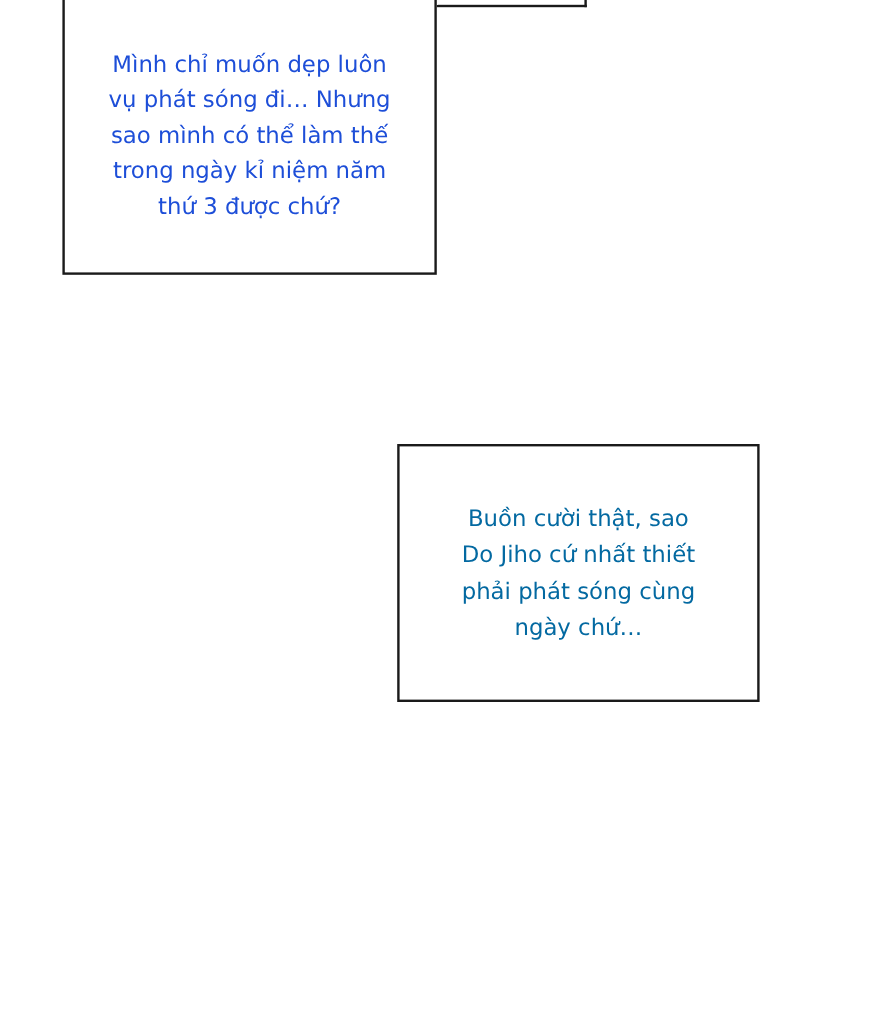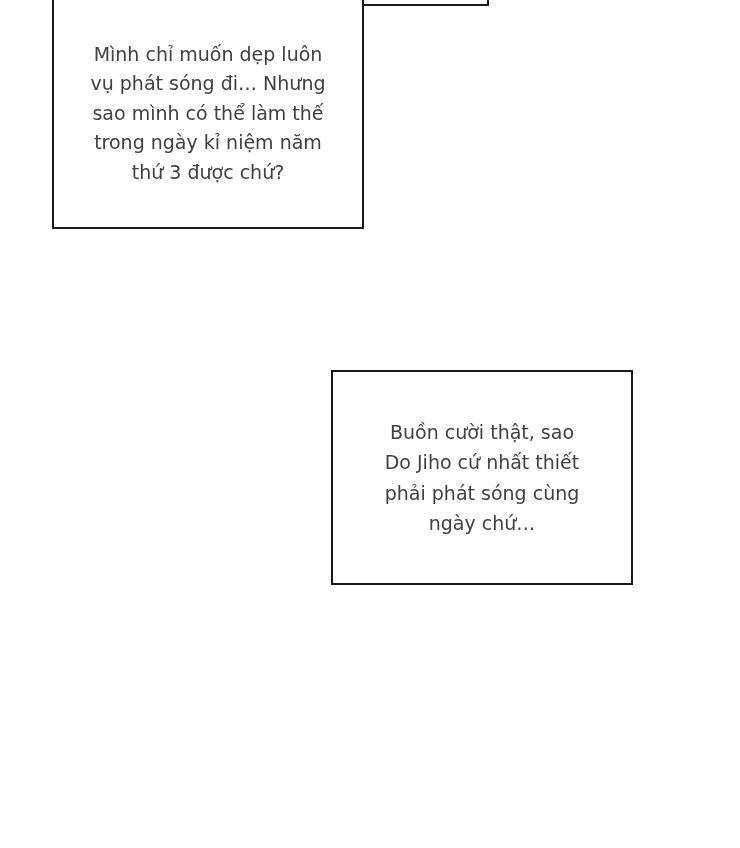--- a/index.html
+++ b/index.html
@@ -30,21 +30,21 @@
     height: 265px;
     display: flex;
     align-items: center;
     justify-content: center;
   }
   .balloon-top .text {
     width: 100%;
     text-align: center;
     font-size: 19px;
     line-height: 1.55;
-    color: #404040;
+    color: #1d4ed8;
     padding: 0 10px;
     box-sizing: border-box;
     margin-top: 34px;
     white-space: pre-line;
   }
 
   
   .balloon-top-tail {
     left: 355px;
     top: -40px;
@@ -70,21 +70,21 @@
     height: 215px;
     display: flex;
     align-items: center;
     justify-content: center;
   }
   .balloon-mid .text {
     width: 100%;
     text-align: center;
     font-size: 19px;
     line-height: 1.6;
-    color: #404040;
+    color: #0369a1;
     padding: 0 12px;
     box-sizing: border-box;
     white-space: pre-line;
   }
 </style>
 </head>
 <body>
 
 <div class="panel balloon-top-tail"></div>
 <div class="tail-merge"></div>

